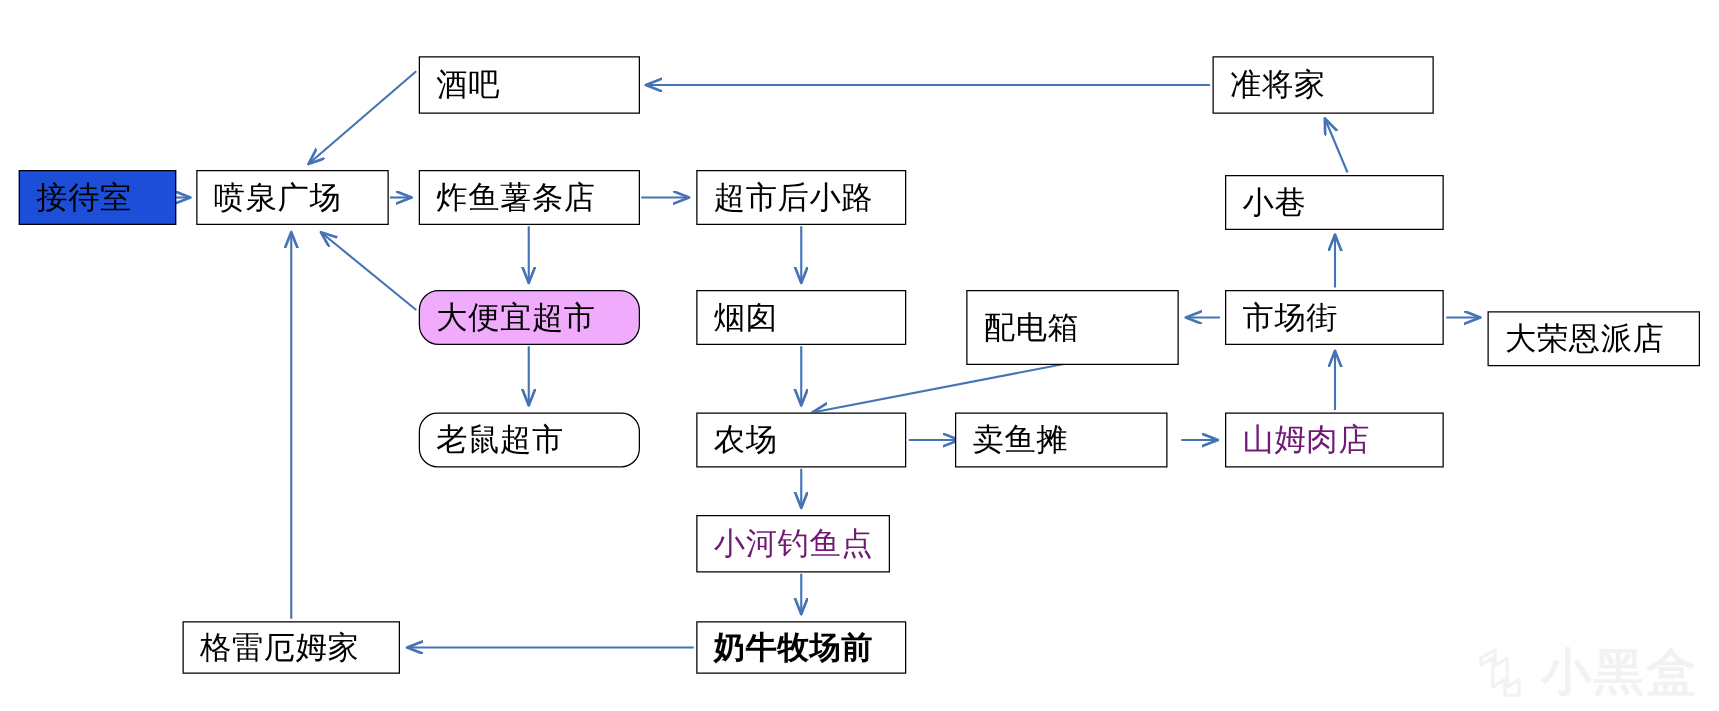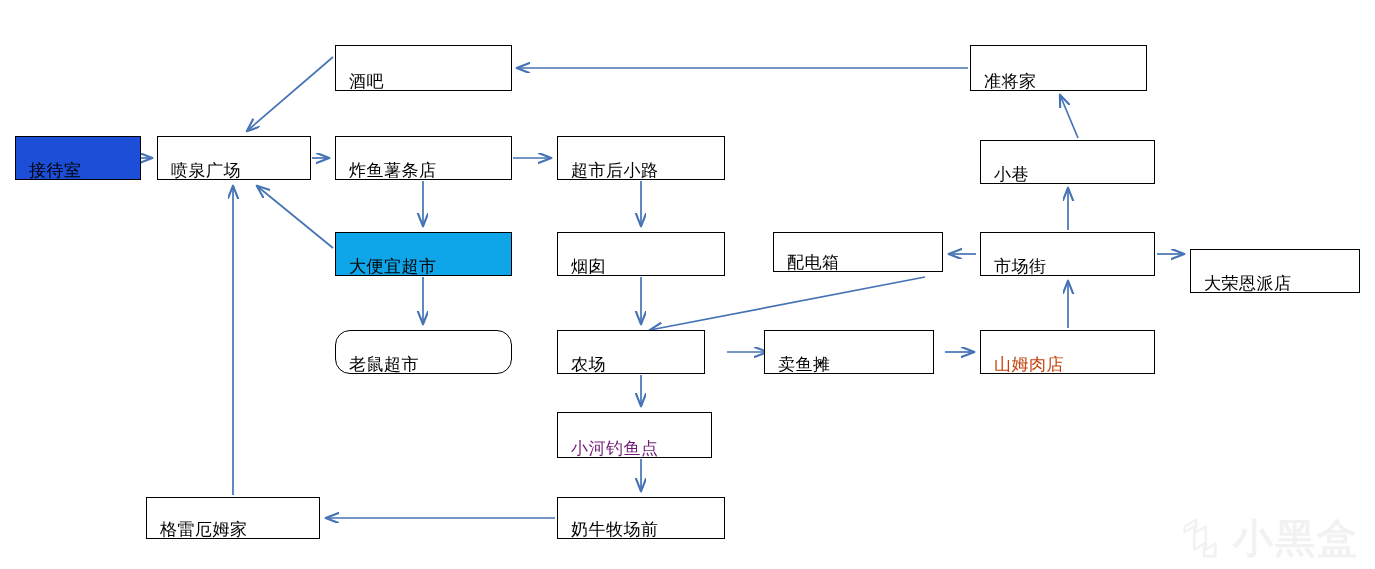--- a/index.html
+++ b/index.html
@@ -24,25 +24,25 @@
     width: 1375px;
     height: 569px;
     pointer-events: none;
   }
   .node {
     position: absolute;
     box-sizing: border-box;
     border: 1.6px solid #000000;
     background: #ffffff;
     display: flex;
-    align-items: flex-end;
+    align-items: center;
     justify-content: flex-start;
     padding-left: 13px;
     color: #000000;
-    font-size: 17px;
+    font-size: 25px;
     line-height: 1;
     white-space: nowrap;
     letter-spacing: 0.5px;
   }
   .node-label {
     display: block;
   }
   #watermark {
     position: absolute;
     right: 16px;
@@ -107,57 +107,57 @@
       </div>
       <div class="node" style="left: 335px; top: 45px; width: 177px; height: 46px; border-color: rgb(0, 0, 0); background: rgb(255, 255, 255); color: rgb(0, 0, 0);">
         <span class="node-label">酒吧</span>
       </div>
       <div class="node" style="left: 335px; top: 136px; width: 177px; height: 44px; border-color: rgb(0, 0, 0); background: rgb(255, 255, 255); color: rgb(0, 0, 0);">
         <span class="node-label">炸鱼薯条店</span>
       </div>
       <div class="node" style="left: 557px; top: 136px; width: 168px; height: 44px; border-color: rgb(0, 0, 0); background: rgb(255, 255, 255); color: rgb(0, 0, 0);">
         <span class="node-label">超市后小路</span>
       </div>
-      <div class="node" style="left: 335px; top: 232px; width: 177px; height: 44px; border-color: rgb(0, 0, 0); background: #0ea5e9; color: rgb(0, 0, 0);">
+      <div class="node" style="left: 335px; top: 232px; width: 177px; height: 44px; border-color: rgb(0, 0, 0); background: #f0abfc; color: rgb(0, 0, 0); border-radius: 16px;">
         <span class="node-label">大便宜超市</span>
       </div>
       <div class="node" style="left: 557px; top: 232px; width: 168px; height: 44px; border-color: rgb(0, 0, 0); background: rgb(255, 255, 255); color: rgb(0, 0, 0); font-family: Liberation Serif, serif;">
         <span class="node-label">烟囱</span>
       </div>
-      <div class="node" style="left: 773px; top: 232px; width: 170px; height: 40px; border-color: rgb(0, 0, 0); background: rgb(255, 255, 255); color: rgb(0, 0, 0);">
+      <div class="node" style="left: 773px; top: 232px; width: 170px; height: 60px; border-color: rgb(0, 0, 0); background: rgb(255, 255, 255); color: rgb(0, 0, 0);">
         <span class="node-label">配电箱</span>
       </div>
       <div class="node" style="left: 980px; top: 232px; width: 175px; height: 44px; border-color: rgb(0, 0, 0); background: rgb(255, 255, 255); color: rgb(0, 0, 0);">
         <span class="node-label">市场街</span>
       </div>
       <div class="node" style="left: 1190px; top: 232px; width: 170px; height: 44px; border-color: rgb(0, 0, 0); background: rgb(255, 255, 255); color: rgb(0, 0, 0); margin-top: 17px;">
         <span class="node-label">大荣恩派店</span>
       </div>
       <div class="node" style="left: 980px; top: 140px; width: 175px; height: 44px; border-color: rgb(0, 0, 0); background: rgb(255, 255, 255); color: rgb(0, 0, 0);">
         <span class="node-label">小巷</span>
       </div>
       <div class="node" style="left: 970px; top: 45px; width: 177px; height: 46px; border-color: rgb(0, 0, 0); background: rgb(255, 255, 255); color: rgb(0, 0, 0);">
         <span class="node-label">准将家</span>
       </div>
       <div class="node" style="left: 335px; top: 330px; width: 177px; height: 44px; border-color: rgb(0, 0, 0); background: rgb(255, 255, 255); color: rgb(0, 0, 0); border-radius: 15px;">
         <span class="node-label">老鼠超市</span>
       </div>
-      <div class="node" style="left: 557px; top: 330px; width: 148px; height: 44px; border-color: rgb(0, 0, 0); background: rgb(255, 255, 255); color: rgb(0, 0, 0);">
+      <div class="node" style="left: 557px; top: 330px; width: 168px; height: 44px; border-color: rgb(0, 0, 0); background: rgb(255, 255, 255); color: rgb(0, 0, 0);">
         <span class="node-label">农场</span>
       </div>
       <div class="node" style="left: 764px; top: 330px; width: 170px; height: 44px; border-color: rgb(0, 0, 0); background: rgb(255, 255, 255); color: rgb(0, 0, 0);">
         <span class="node-label">卖鱼摊</span>
       </div>
-      <div class="node" style="left: 980px; top: 330px; width: 175px; height: 44px; border-color: rgb(0, 0, 0); background: rgb(255, 255, 255); color: #c2410c;">
+      <div class="node" style="left: 980px; top: 330px; width: 175px; height: 44px; border-color: rgb(0, 0, 0); background: rgb(255, 255, 255); color: #701a75;">
         <span class="node-label">山姆肉店</span>
       </div>
       <div class="node" style="left: 557px; top: 412px; width: 155px; height: 46px; border-color: rgb(0, 0, 0); background: rgb(255, 255, 255); color: #701a75;">
         <span class="node-label">小河钓鱼点</span>
       </div>
-      <div class="node" style="left: 557px; top: 497px; width: 168px; height: 42px; border-color: rgb(0, 0, 0); background: rgb(255, 255, 255); color: rgb(0, 0, 0);">
+      <div class="node" style="left: 557px; top: 497px; width: 168px; height: 42px; border-color: rgb(0, 0, 0); background: rgb(255, 255, 255); color: rgb(0, 0, 0); font-weight: bold;">
         <span class="node-label">奶牛牧场前</span>
       </div>
       <div class="node" style="left: 146px; top: 497px; width: 174px; height: 42px; border-color: rgb(0, 0, 0); background: rgb(255, 255, 255); color: rgb(0, 0, 0);">
         <span class="node-label">格雷厄姆家</span>
       </div>
     </div>
 
   <div id="watermark">
     <svg width="46" height="46" viewBox="0 0 48 48">
       <path d="M8,12 L20,5 L20,18 L30,12 L30,36 L40,30 L40,43 L28,43 L28,30 L18,36 L18,12 L8,18 Z" fill="none" stroke="#f2f2f2" stroke-width="2.6" stroke-linejoin="round"></path>

